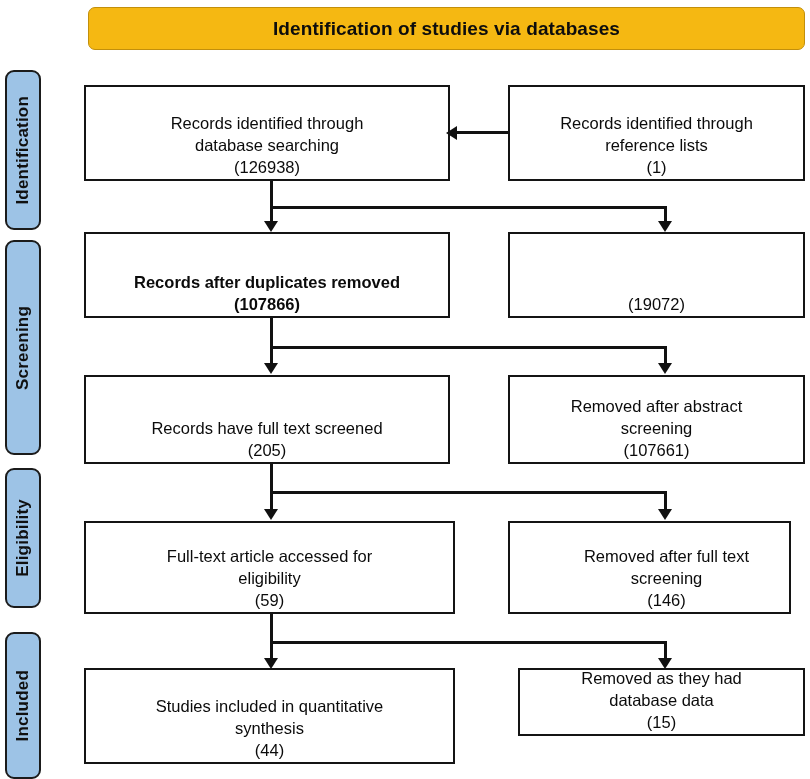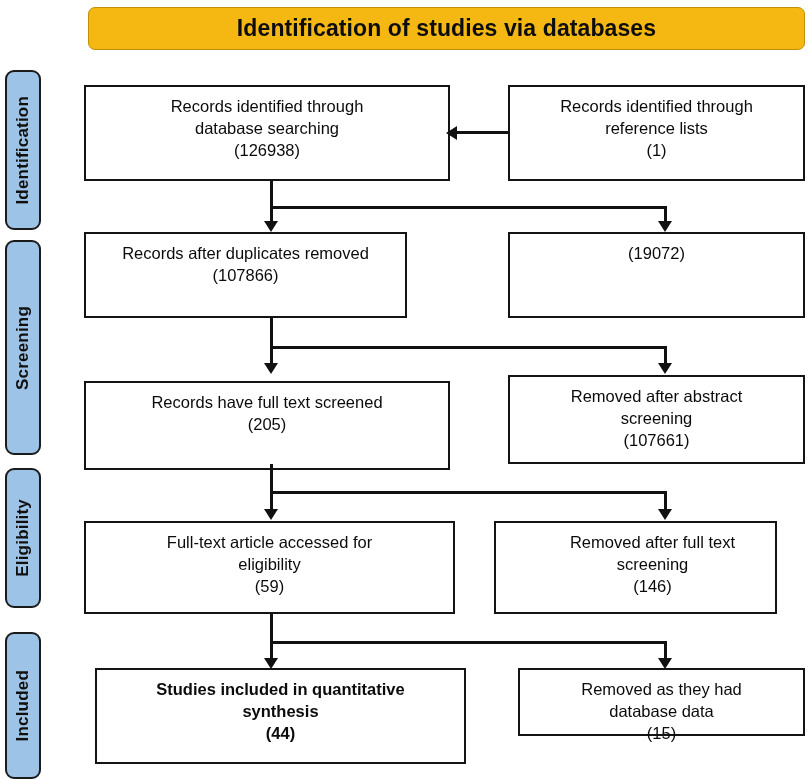--- a/index.html
+++ b/index.html
@@ -30,21 +30,21 @@
     height: 43px;
     background: #F5B812;
     border: 1px solid #C28F0B;
     border-radius: 7px;
     box-sizing: border-box;
     display: flex;
     align-items: center;
     justify-content: center;
   }
   .banner-text {
-    font-size: 23px;
+    font-size: 19px;
     font-weight: bold;
     color: #0d0d0d;
     letter-spacing: 0.1px;
     white-space: nowrap;
   }
 
   
   .phase {
     position: absolute;
     left: 5px;
@@ -69,21 +69,21 @@
 
   
   .node {
     position: absolute;
     background: #ffffff;
     border: 2px solid #141414;
     box-sizing: border-box;
     display: flex;
     flex-direction: column;
     align-items: center;
-    justify-content: flex-start;
+    justify-content: flex-end;
     padding-top: 9px;
   }
   .node-line {
     font-size: 16.5px;
     color: #0b0b0b;
     line-height: 1.33;
     text-align: center;
     white-space: nowrap;
   }
 
@@ -151,36 +151,36 @@
 
   <div class="hline" style="left:456px; top:131px; width:52px;"></div>
   <div class="arrow-left" style="left:446px; top:126px;"></div>
 
   <div class="vline" style="left:270px; top:181px; height:47px;"></div>
   <div class="hline" style="left:270px; top:206px; width:397px;"></div>
   <div class="vline" style="left:664px; top:206px; height:22px;"></div>
   <div class="arrow-down" style="left:264px; top:221px;"></div>
   <div class="arrow-down" style="left:658px; top:221px;"></div>
 
-  <div class="node" style="left:84px; top:232px; width:323px; height:86px;">
+  <div class="node" style="left:84px; top:232px; width:366px; height:86px;font-weight:bold;">
     <span class="node-line">Records after duplicates removed</span>
     <span class="node-line">(107866)</span>
   </div>
 
   <div class="node" style="left:508px; top:232px; width:297px; height:86px;">
     <span class="node-line">(19072)</span>
   </div>
 
   <div class="vline" style="left:270px; top:318px; height:52px;"></div>
   <div class="hline" style="left:270px; top:346px; width:397px;"></div>
   <div class="vline" style="left:664px; top:346px; height:24px;"></div>
   <div class="arrow-down" style="left:264px; top:363px;"></div>
   <div class="arrow-down" style="left:658px; top:363px;"></div>
 
-  <div class="node" style="left:84px; top:375px; width:366px; height:89px;margin-top:6px;">
+  <div class="node" style="left:84px; top:375px; width:366px; height:89px;">
     <span class="node-line">Records have full text screened</span>
     <span class="node-line">(205)</span>
   </div>
 
   <div class="node" style="left:508px; top:375px; width:297px; height:89px;">
     <span class="node-line">Removed after abstract</span>
     <span class="node-line">screening</span>
     <span class="node-line">(107661)</span>
   </div>
 
@@ -189,33 +189,33 @@
   <div class="vline" style="left:664px; top:491px; height:25px;"></div>
   <div class="arrow-down" style="left:264px; top:509px;"></div>
   <div class="arrow-down" style="left:658px; top:509px;"></div>
 
   <div class="node" style="left:84px; top:521px; width:371px; height:93px;">
     <span class="node-line">Full-text article accessed for</span>
     <span class="node-line">eligibility</span>
     <span class="node-line">(59)</span>
   </div>
 
-  <div class="node" style="left:494px; top:521px; width:283px; height:93px;padding-left:34px;">
+  <div class="node" style="left:508px; top:521px; width:283px; height:93px;padding-left:34px;">
     <span class="node-line">Removed after full text</span>
     <span class="node-line">screening</span>
     <span class="node-line">(146)</span>
   </div>
 
   <div class="vline" style="left:270px; top:614px; height:52px;"></div>
   <div class="hline" style="left:270px; top:641px; width:397px;"></div>
   <div class="vline" style="left:664px; top:641px; height:25px;"></div>
   <div class="arrow-down" style="left:264px; top:658px;"></div>
   <div class="arrow-down" style="left:658px; top:658px;"></div>
 
-  <div class="node" style="left:95px; top:668px; width:371px; height:96px;font-weight:bold;">
+  <div class="node" style="left:84px; top:668px; width:371px; height:96px;">
     <span class="node-line">Studies included in quantitative</span>
     <span class="node-line">synthesis</span>
     <span class="node-line">(44)</span>
   </div>
 
   <div class="node" style="left:518px; top:668px; width:287px; height:68px;">
     <span class="node-line">Removed as they had</span>
     <span class="node-line">database data</span>
     <span class="node-line">(15)</span>
   </div>

